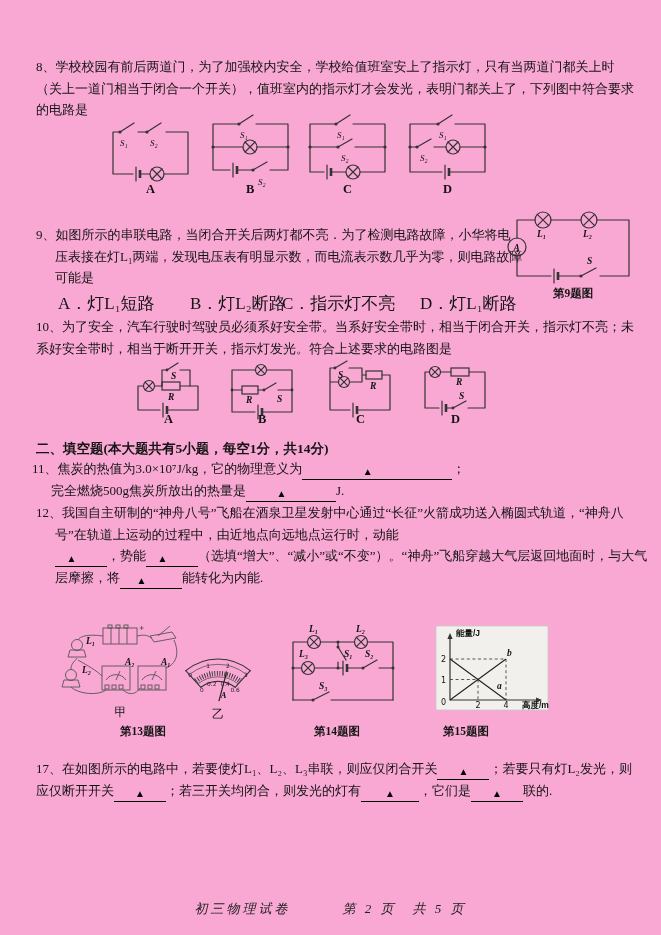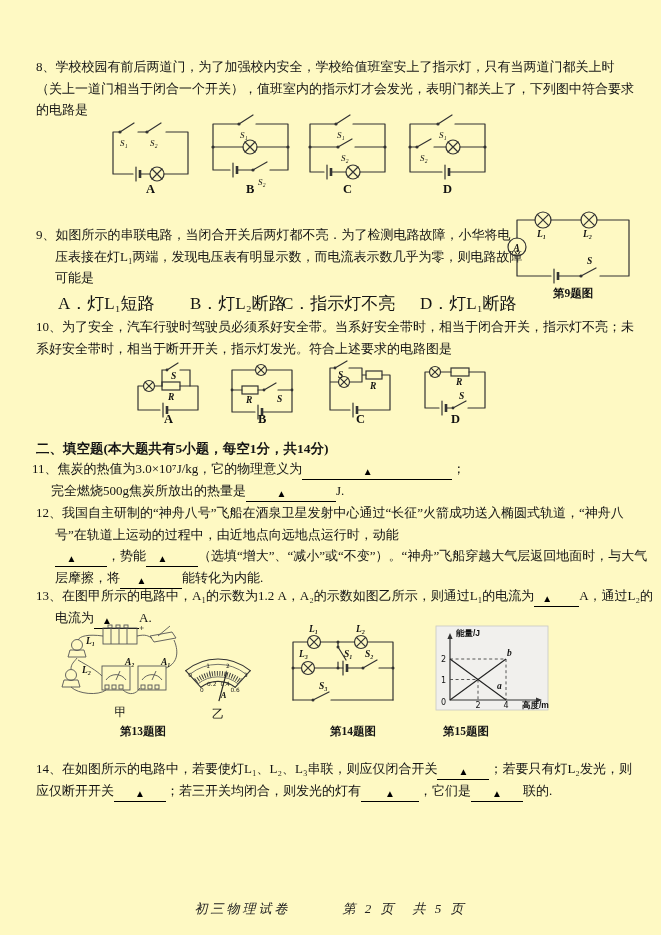--- a/index.html
+++ b/index.html
@@ -1,16 +1,16 @@
 <!DOCTYPE html>
 <html><head>
 <meta charset="utf-8">
 <style>
   html,body{margin:0;padding:0;background:#d9d9d9;}
-  .page{position:relative;width:661px;height:935px;margin:0 auto;background:#fef9c3;
+  .page{position:relative;width:661px;height:935px;margin:0 auto;background:#f9a8d4;
         font-family:"Liberation Serif","DejaVu Serif",serif;color:#141414;overflow:hidden;}
   .q{position:absolute;font-size:13px;line-height:21.5px;text-align:left;}
   .hang{padding-left:19px;text-indent:-19px;}
   .sechead{font-weight:bold;font-size:13.5px;}
   .blank{display:inline-block;border-bottom:1.2px solid #000;text-align:center;
          height:15px;line-height:16px;font-size:10px;vertical-align:-2px;color:#000;}
   .bw150{width:150px}.bw90{width:90px}.bw62{width:62px}.bw58{width:58px}
   .bw52{width:52px}.bw45{width:45px}
   .figcap{position:absolute;font-size:11.5px;font-weight:bold;text-align:center;}
   .sublbl{position:absolute;font-size:12px;text-align:center;}
@@ -185,23 +185,20 @@
   <div class="q hang" style="left:32px;top:458px;width:600px;">
     <span>11、焦炭的热值为3.0×10⁷J/kg，它的物理意义为</span><span class="blank bw150">▲</span><span>；</span><br>
     <span>完全燃烧500g焦炭所放出的热量是</span><span class="blank bw90">▲</span><span>J.</span>
   </div>
 
   <div class="q hang" style="left:36px;top:502px;width:600px;">
     <span>12、我国自主研制的“神舟八号”飞船在酒泉卫星发射中心通过“长征”火箭成功送入椭圆式轨道，“神舟八号”在轨道上运动的过程中，由近地点向远地点运行时，动能</span><br>
     <span class="blank bw52">▲</span><span>，势能</span><span class="blank bw52">▲</span><span>（选填“增大”、“减小”或“不变”）。“神舟”飞船穿越大气层返回地面时，与大气层摩擦，将</span><span class="blank bw62">▲</span><span>能转化为内能.</span>
   </div>
 
-  <div class="q hang" style="left:36px;top:585px;width:600px;">
-    <span>13、在图甲所示的电路中，A₁的示数为1.2 A，A₂的示数如图乙所示，则通过L₁的电流为</span><span class="blank bw45">▲</span><span>A，通过L₂的电流为</span><span class="blank bw45">▲</span><span>A.</span>
-  </div>
 
   <svg style="left:58px;top:624px;" width="125" height="78" viewBox="0 0 125 78">
     <rect class="wthin" x="45" y="4" width="34" height="16"></rect>
     <path class="wthin" d="M53,4 V20 M61,4 V20 M69,4 V20"></path>
     <rect class="wthin" x="50" y="1" width="4" height="3"></rect>
       <rect class="wthin" x="58" y="1" width="4" height="3"></rect>
       <rect class="wthin" x="66" y="1" width="4" height="3"></rect>
     <text class="num" x="81" y="6">+</text>
     <circle class="wthin" cx="19" cy="21" r="5.5"></circle>
       <path class="wthin" d="M12,26 L26,26 L28,33 L10,33 Z"></path>
@@ -289,25 +286,25 @@
     <text class="tick" x="10" y="36" text-anchor="end">2</text>
     <text class="tick" x="10" y="56.5" text-anchor="end">1</text>
     <text class="tick" x="10" y="79" text-anchor="end">0</text>
     <text class="tick" x="42" y="82" text-anchor="middle">2</text>
     <text class="tick" x="70" y="82" text-anchor="middle">4</text>
     <text class="lblb" x="61" y="63">a</text>
     <text class="lblb" x="71" y="30">b</text>
   </svg>
 
   <div class="figcap" style="left:103px;top:724px;width:80px;">第13题图</div>
-  <div class="figcap" style="left:313px;top:724px;width:80px;">第14题图</div>
+  <div class="figcap" style="left:297px;top:724px;width:80px;">第14题图</div>
   <div class="figcap" style="left:426px;top:724px;width:80px;">第15题图</div>
 
   <div class="q" style="left:36px;top:758px;width:600px;">
-    <span>14、在如图所示的电路中，若要使灯L₁、L₂、L₃串联，则应仅闭合开关</span><span class="blank bw52">▲</span><span>；若要只有灯L₂发光，则应仅断开开关</span><span class="blank bw52">▲</span><span>；若三开关均闭合，则发光的灯有</span><span class="blank bw58">▲</span><span>，它们是</span><span class="blank bw52">▲</span><span>联的.</span>
+    <span>17、在如图所示的电路中，若要使灯L₁、L₂、L₃串联，则应仅闭合开关</span><span class="blank bw52">▲</span><span>；若要只有灯L₂发光，则应仅断开开关</span><span class="blank bw52">▲</span><span>；若三开关均闭合，则发光的灯有</span><span class="blank bw58">▲</span><span>，它们是</span><span class="blank bw52">▲</span><span>联的.</span>
   </div>
 
 
   <div class="footer">
     <span>初三物理试卷</span>
     <span>第 2 页　共 5 页</span>
   </div>
 
 </div>
 

